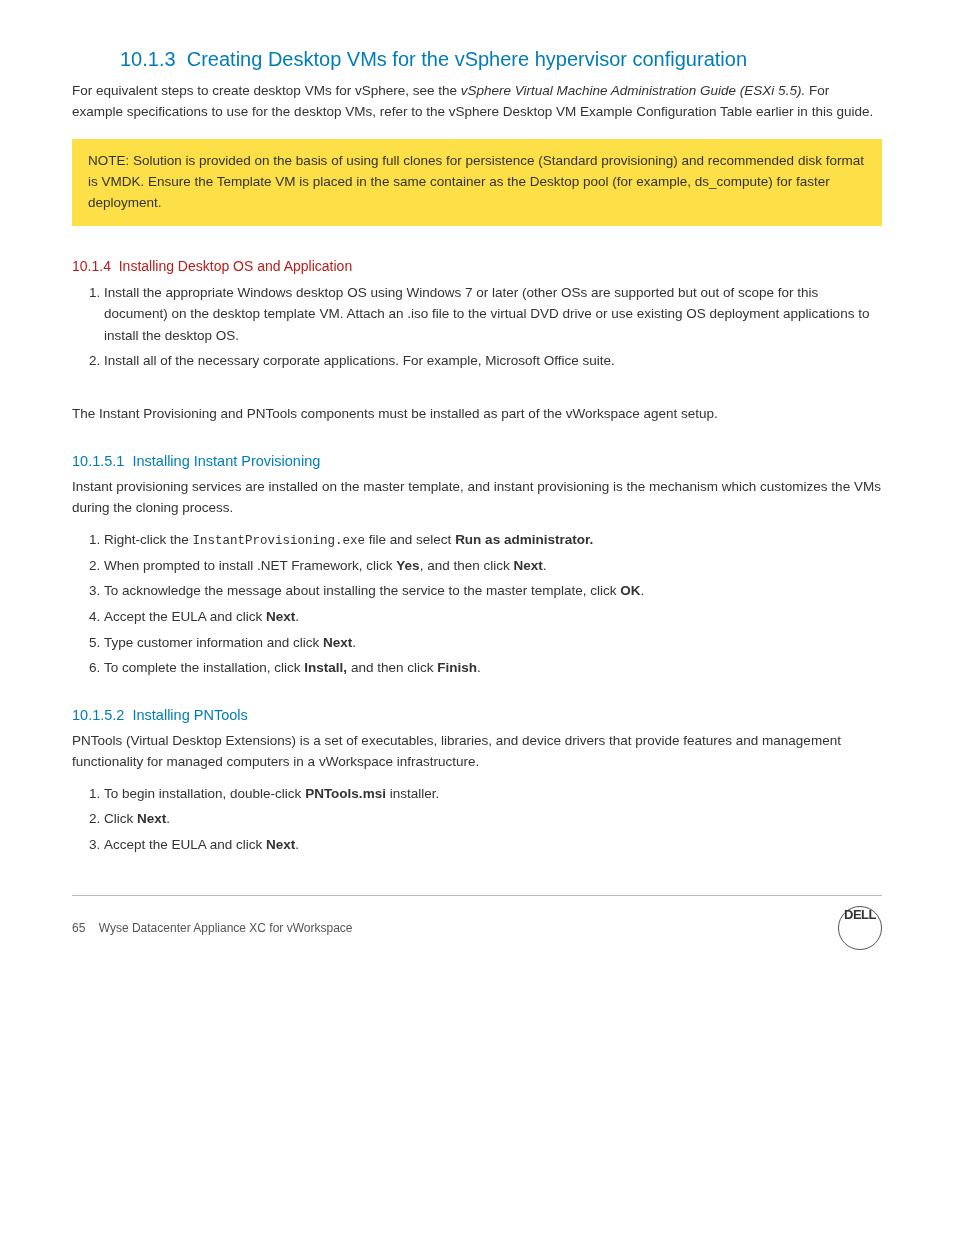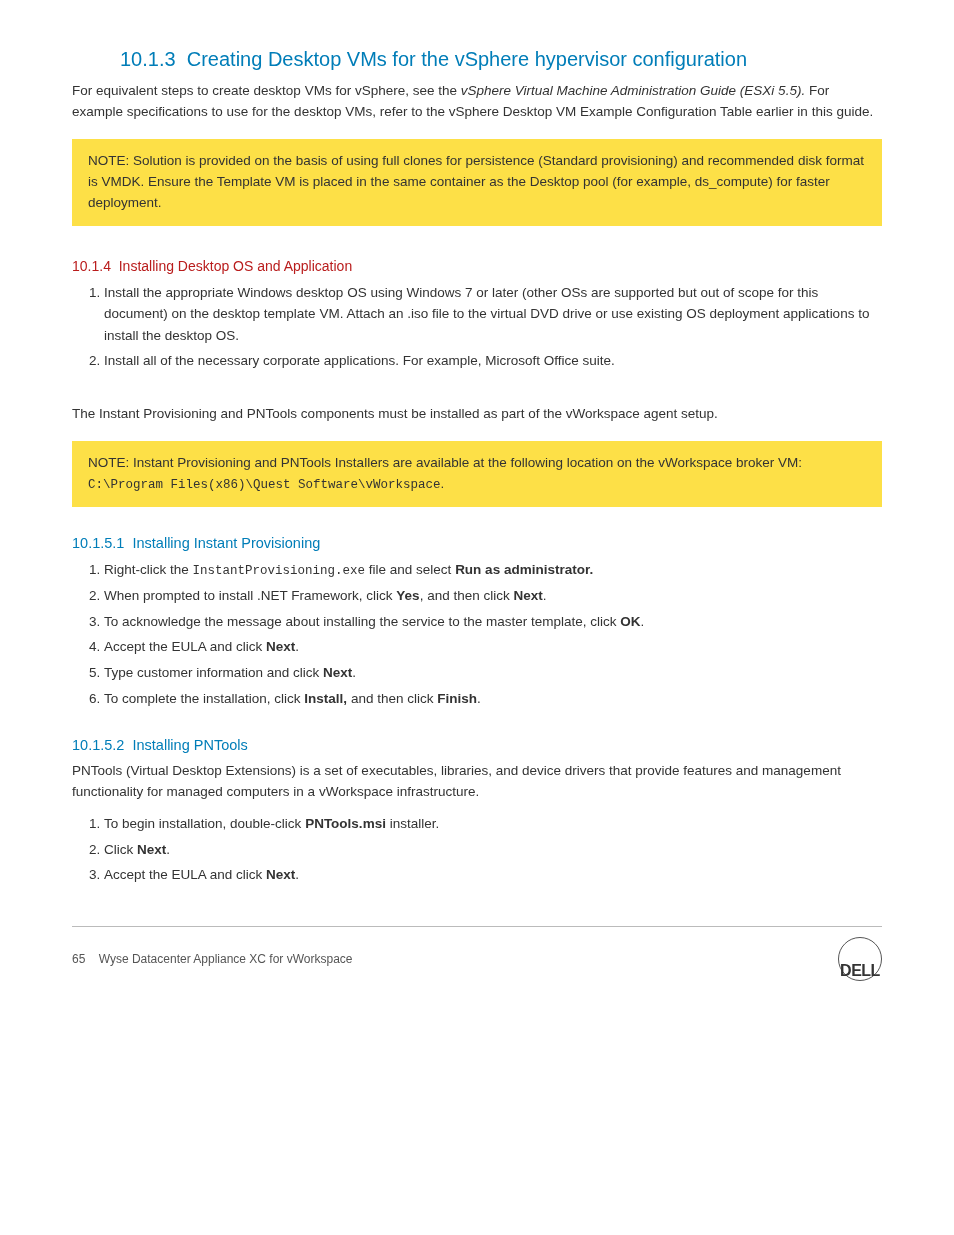--- a/index.html
+++ b/index.html
@@ -75,23 +75,23 @@
     .footer-text {
       font-size: 12px;
       color: #555;
     }
     .dell-logo {
       width: 44px;
       height: 44px;
       border: 1.5px solid #555;
       border-radius: 50%;
       display: flex;
-      align-items: flex-end;
+      align-items: flex-start;
       justify-content: center;
-      font-size: 16px;
+      font-size: 13px;
       font-weight: bold;
       color: #333;
       letter-spacing: -0.5px;
     }
     .section-spacing { margin-top: 32px; }
     .subsection-spacing { margin-top: 22px; }
   </style>
 </head>
 <body>
 
@@ -114,29 +114,27 @@
       <span>10.1.4</span>&nbsp;&nbsp;<span>Installing Desktop OS and Application</span>
     </h3>
     <ol>
       <li><span>Install the appropriate Windows desktop OS using Windows 7 or later (other OSs are supported but out of scope for this document) on the desktop template VM.  Attach an .iso file to the virtual DVD drive or use existing OS deployment applications to install the desktop OS.</span></li>
       <li><span>Install all of the necessary corporate applications. For example, Microsoft Office suite.</span></li>
     </ol>
   </div>
 
   <div class="section section-spacing">
     <p>The Instant Provisioning and PNTools components must be installed as part of the vWorkspace agent setup.</p>
-    <div class="note-box">
-      <span>NOTE: Instant Provisioning and PNTools Installers are available at the following location on the vWorkspace broker VM: </span><code>C:\Program Files(x86)\Quest Software\vWorkspace</code><span>.</span>
-    </div>
   </div>
 
   <div class="section subsection-spacing">
     <h4 class="subsub-heading">
       <span>10.1.5.1</span>&nbsp;&nbsp;<span>Installing Instant Provisioning</span>
     </h4>
+    <p>Instant provisioning services are installed on the master template, and instant provisioning is the mechanism which customizes the VMs during the cloning process.</p>
     <ol>
       <li>
         <span>Right-click the </span><code>InstantProvisioning.exe</code><span> file and select </span><span class="bold">Run as administrator.</span>
       </li>
       <li>
         <span>When prompted to install .NET Framework, click </span><span class="bold">Yes</span><span>, and then click </span><span class="bold">Next</span><span>.</span>
       </li>
       <li>
         <span>To acknowledge the message about installing the service to the master template, click </span><span class="bold">OK</span><span>.</span>
       </li>

